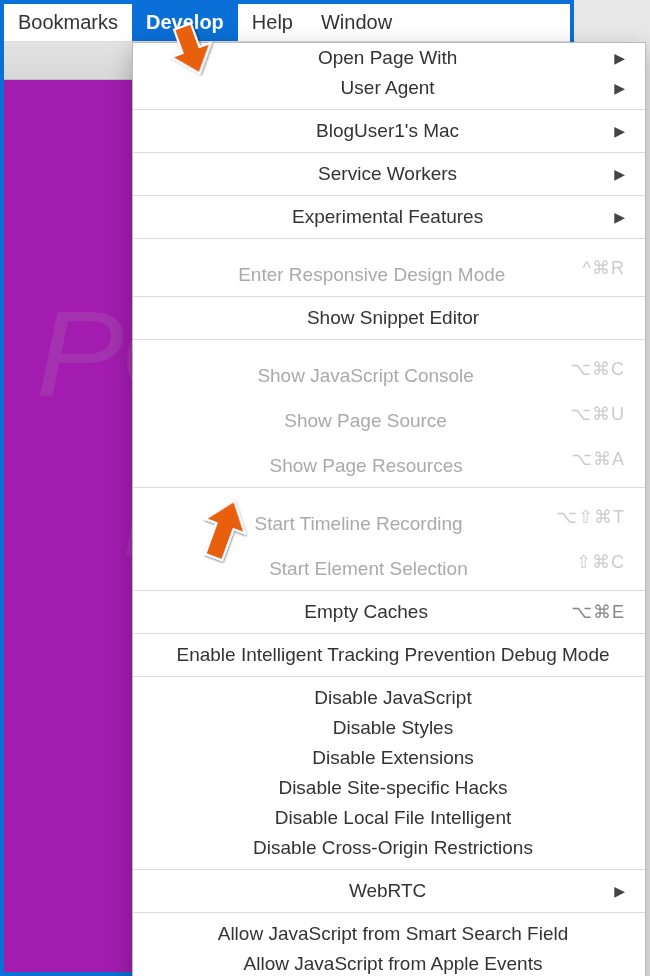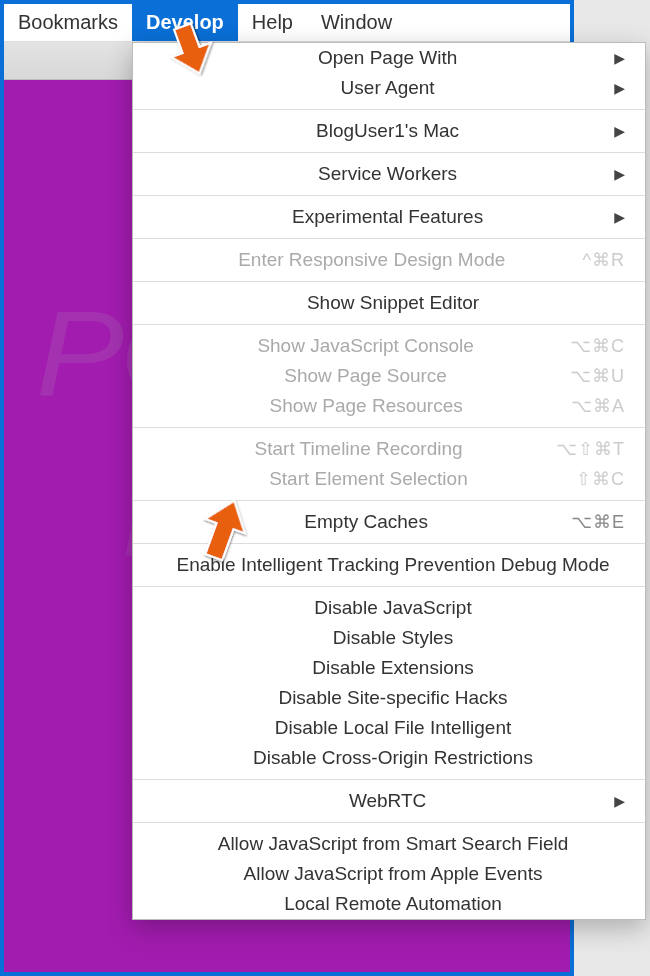--- a/index.html
+++ b/index.html
@@ -91,20 +91,21 @@
       color: #444;
       font-size: 14px;
     }
     .dd-shortcut {
       color: #888;
       font-size: 18px;
       letter-spacing: 1px;
     }
     .dd-row.disabled .dd-label {
       color: #aaa;
+      margin-top: 15px;
     }
     .dd-row.disabled .dd-shortcut {
       color: #ccc;
     }
     .sep {
       height: 1px;
       background: #ddd;
       margin: 6px 0;
     }
     .arrow-annotation {

